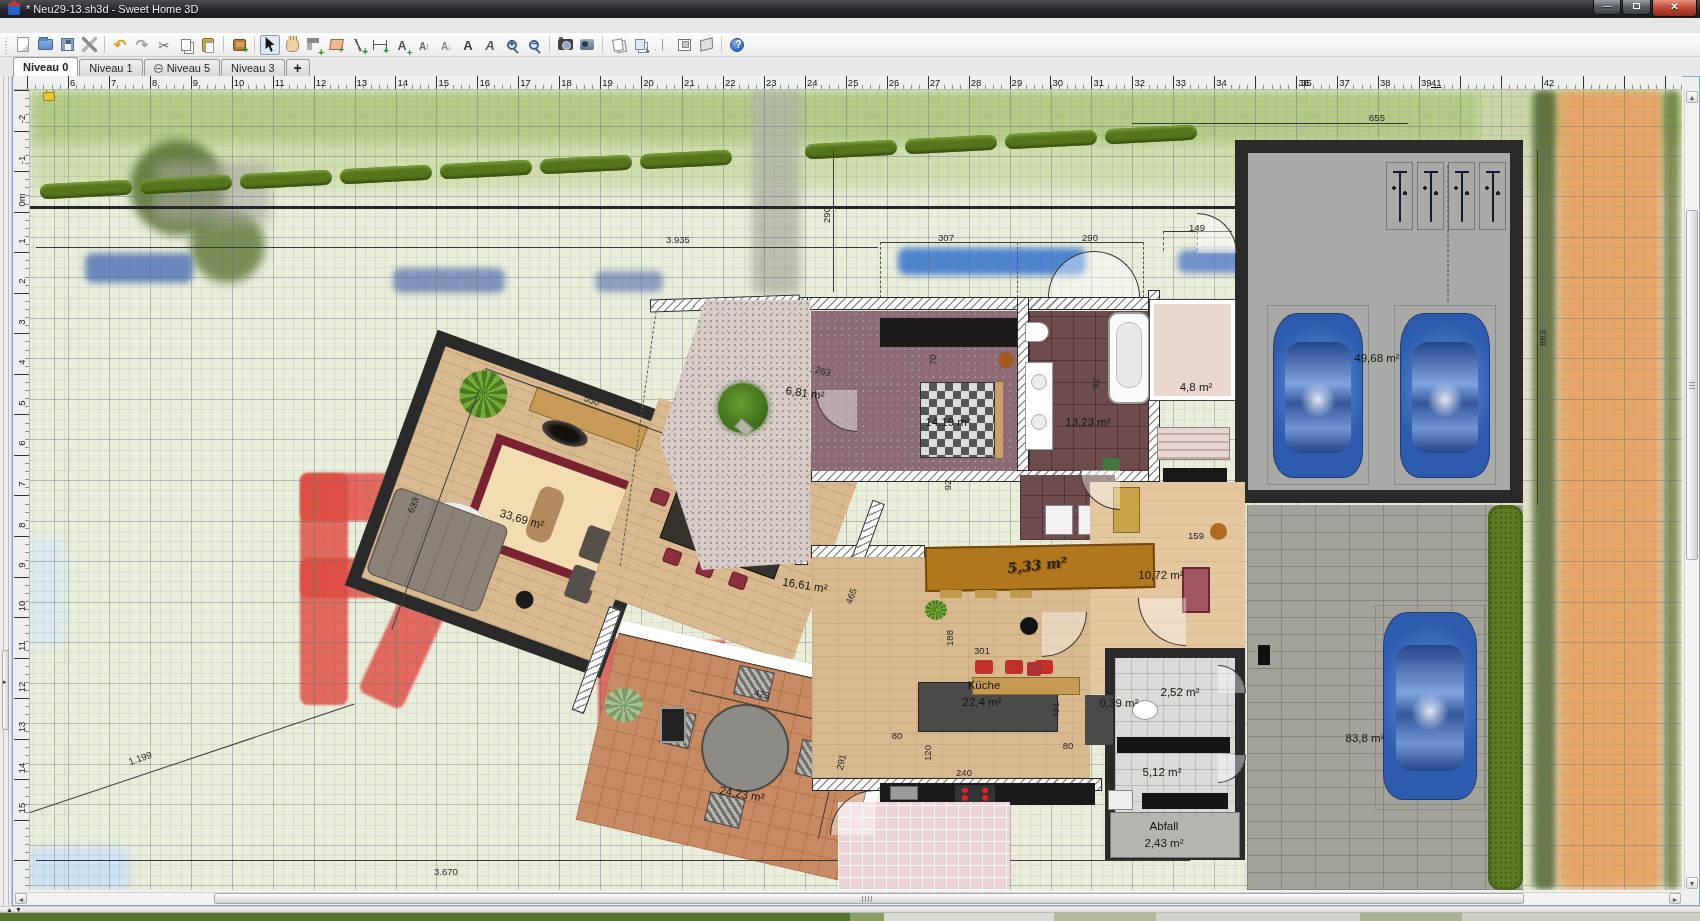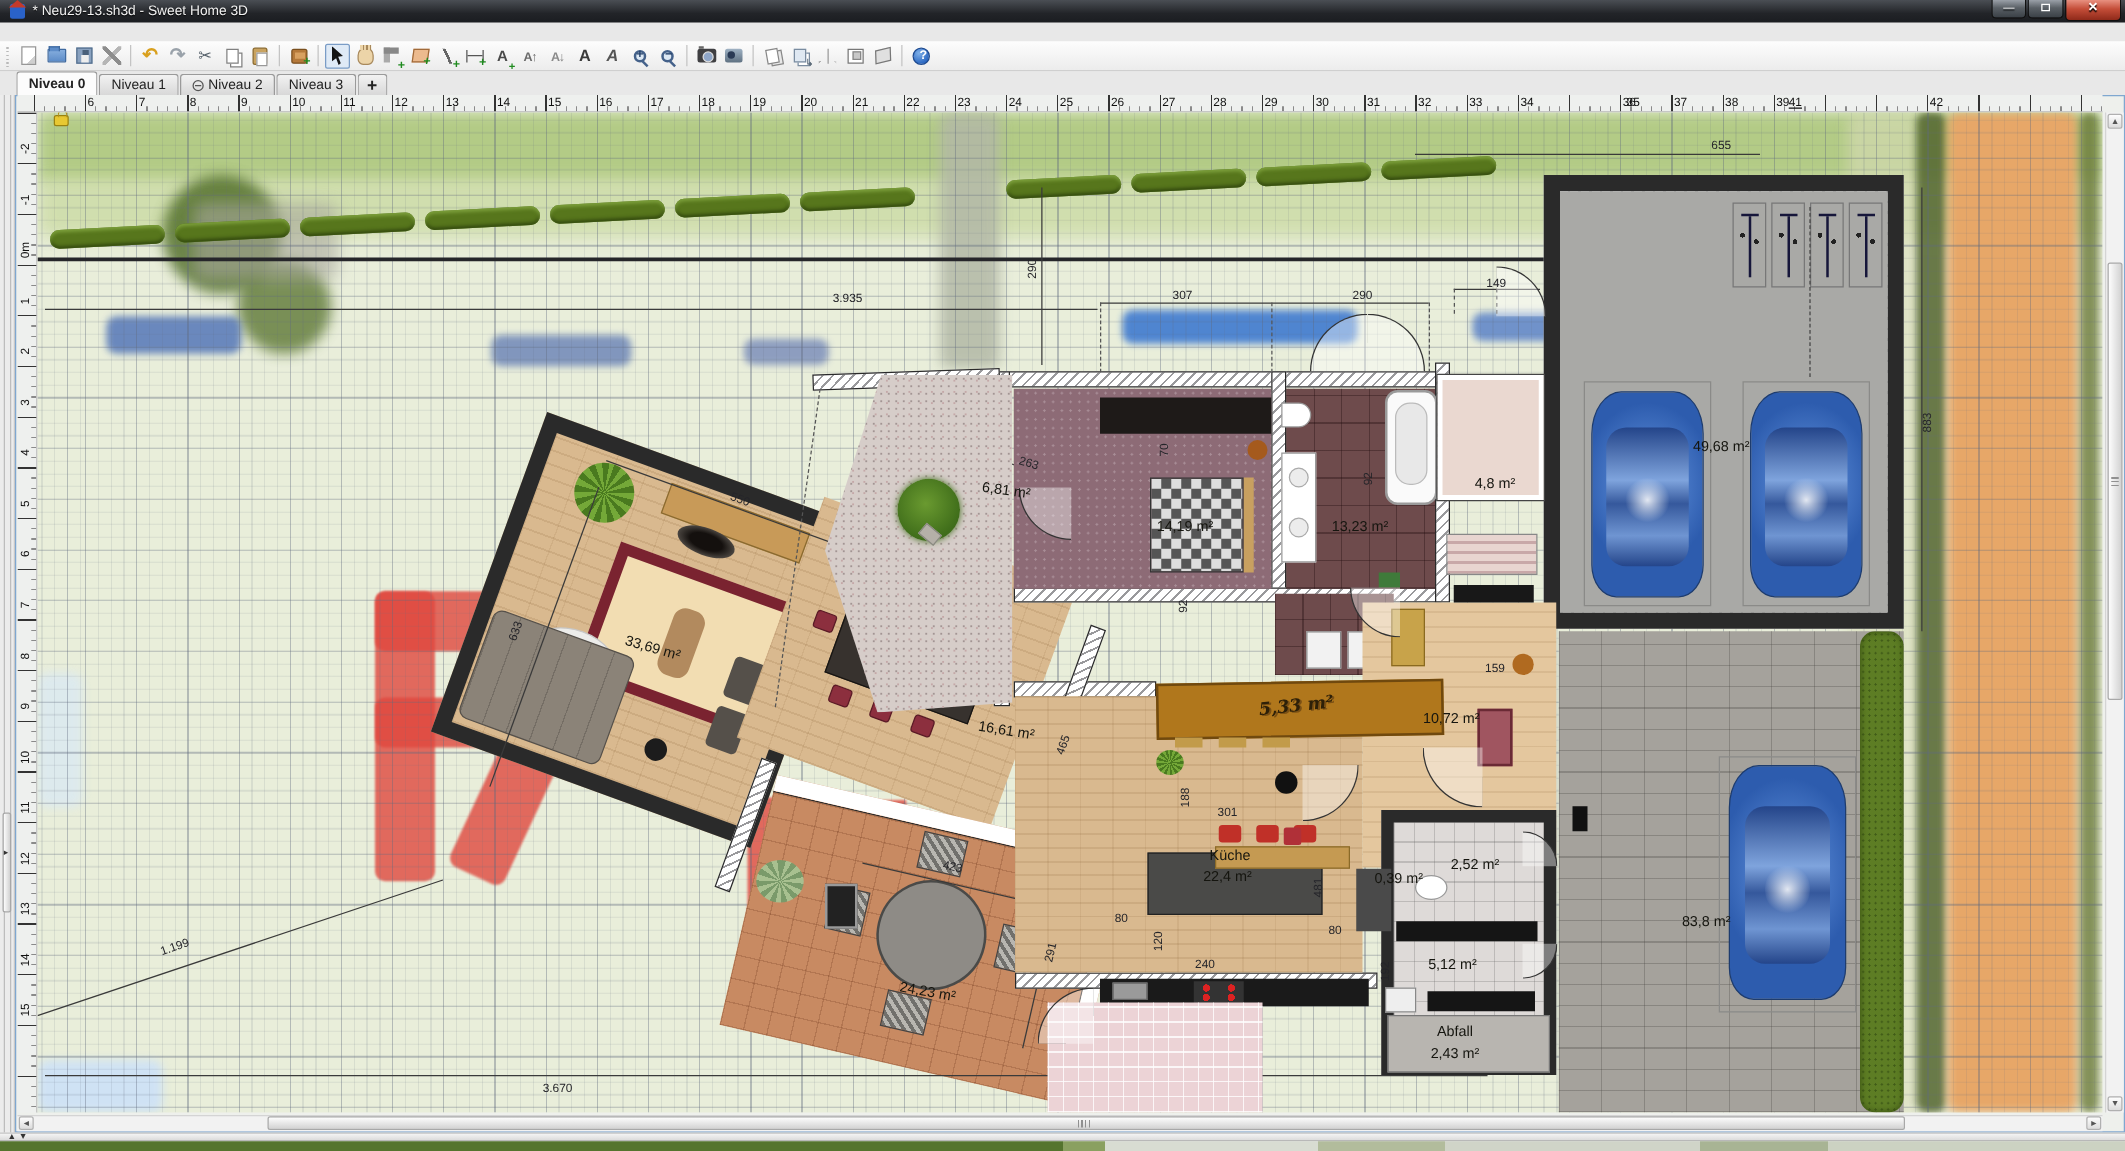--- a/index.html
+++ b/index.html
@@ -295,21 +295,21 @@
 
   <div id="tabbar">
       <div class="tab active">
         <span>Niveau 0</span>
       </div>
       <div class="tab">
         <span>Niveau 1</span>
       </div>
       <div class="tab">
         <span class="mcirc"></span>
-        <span>Niveau 2</span>
+        <span>Niveau 5</span>
       </div>
       <div class="tab">
         <span>Niveau 3</span>
       </div>
       <div class="tab add">
         <span>+</span>
       </div>
     </div>
 
   <div id="planframe"></div>

